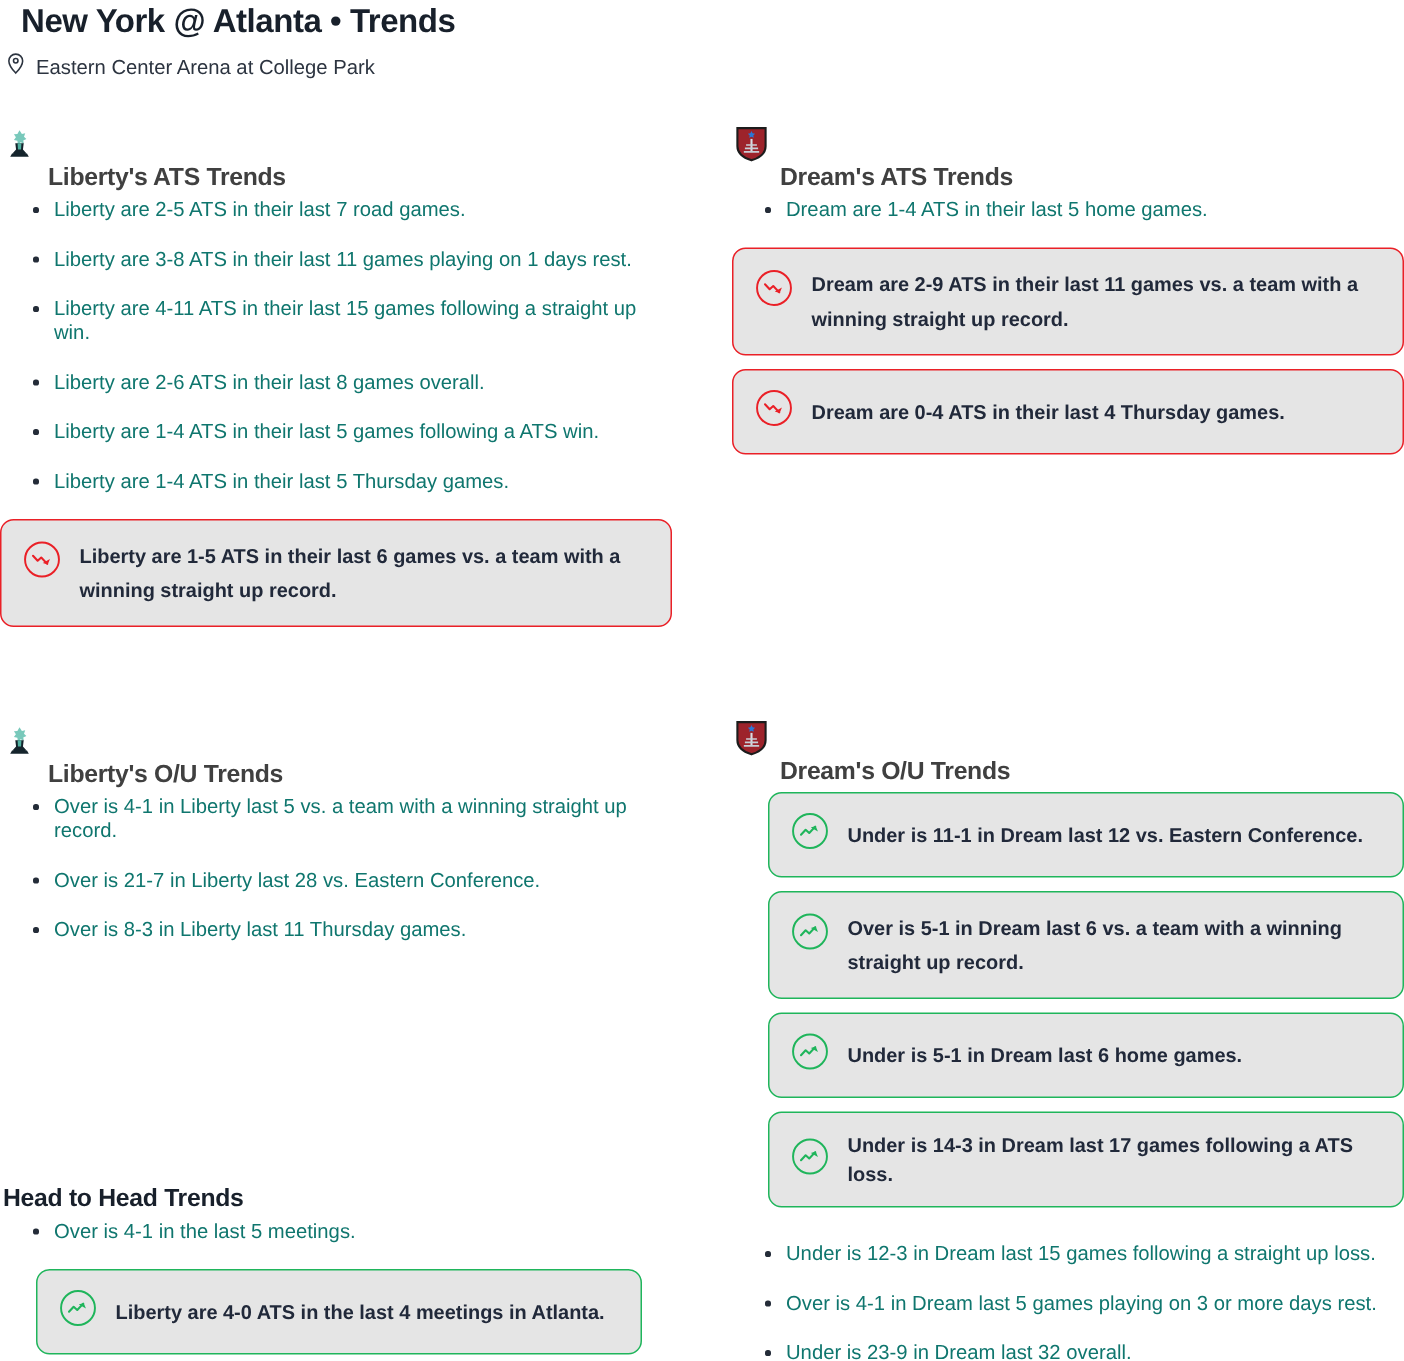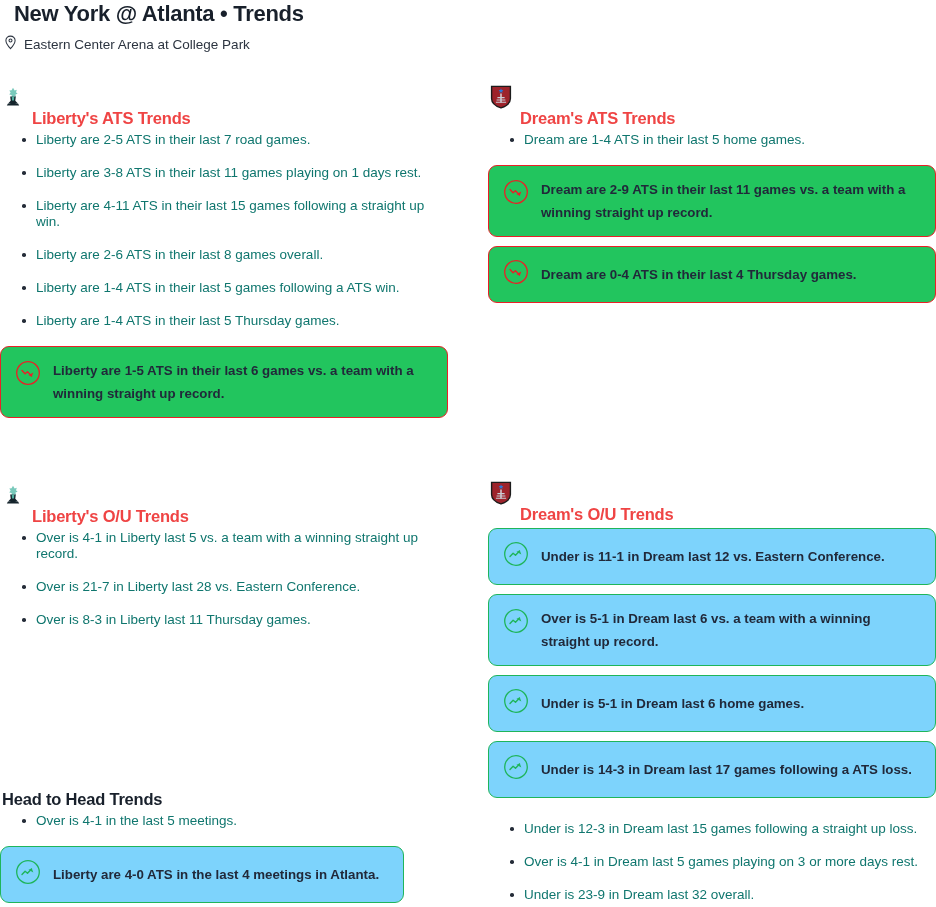--- a/index.html
+++ b/index.html
@@ -51,21 +51,21 @@
     display: flex;
     align-items: center;
     gap: 8px;
     margin: 0 0 4px 2px;
     min-height: 26px;
   }
   .section-head .logo { flex: 0 0 auto; display: block; }
   .section-head .title {
     font-size: 16.5px;
     font-weight: bold;
-    color: #ef4444;
+    color: #404040;
     letter-spacing: -0.2px;
     margin-top: 40px;
   }
 
   ul.trend-list {
     list-style: none;
     margin: 0;
     padding: 0;
   }
   ul.trend-list li {
@@ -96,28 +96,29 @@
     padding: 12px 14px;
     margin-bottom: 9px;
     border: 1.3px solid;
     font-size: 13.3px;
     line-height: 23px;
     font-weight: bold;
   }
   .hl .ico { flex: 0 0 auto; margin-top: 1px; }
   .hl .txt { padding-top: 0px; }
   .hl.neg {
-    background: #22c55e;
+    background: #e5e5e5;
     border-color: #ea2027;
     color: #21293a;
   }
   .hl.pos {
-    background: #7dd3fc;
+    background: #e5e5e5;
     border-color: #1fb55b;
     color: #21293a;
+    margin-left: 24px;
   }
   .hl.single { line-height: 19px; align-items: center; }
   .hl.single .ico { margin-top: 0; }
 
   
   .h2h {
     position: absolute;
     left: 0;
     top: 790px;
     width: 470px;

